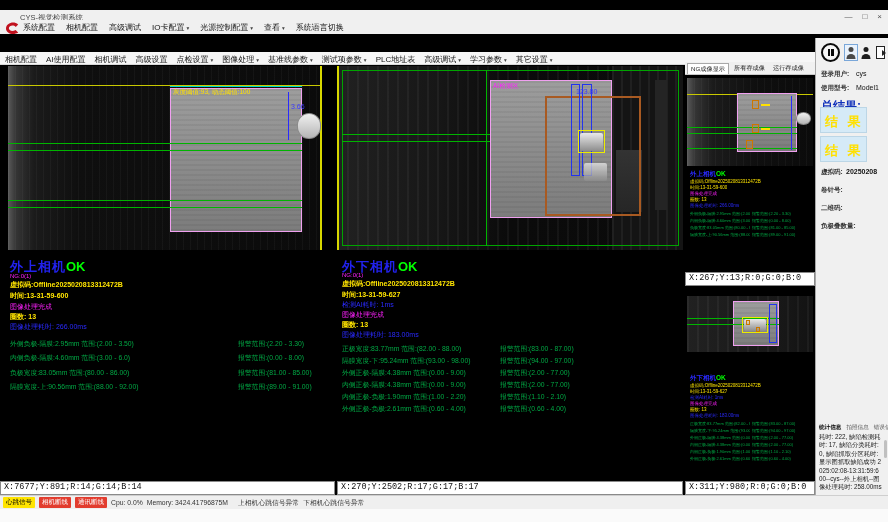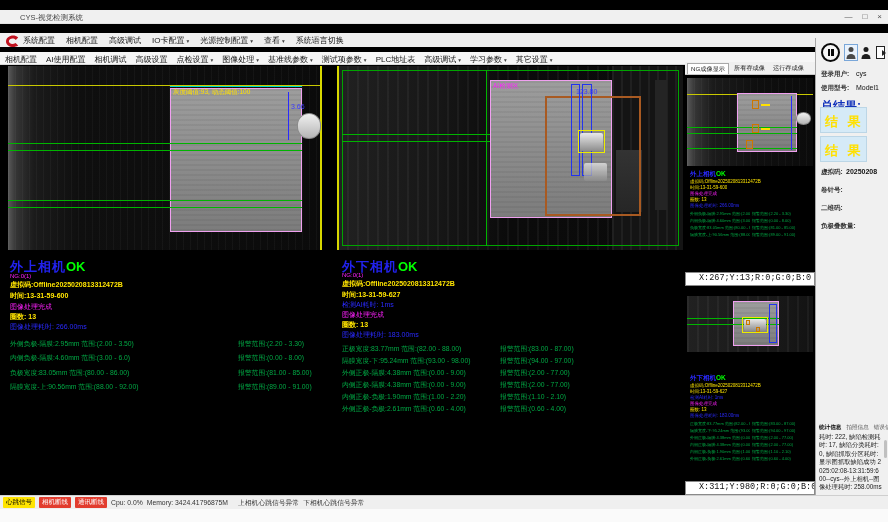--- a/index.html
+++ b/index.html
@@ -5,21 +5,21 @@
 *{margin:0;padding:0;box-sizing:border-box}
 html,body{background:#dcdcdc}
 body{font-family:"Liberation Sans","DejaVu Sans",sans-serif}
 .screen{position:relative;width:888px;height:522px;background:#000;overflow:hidden}
 .abs{position:absolute}
 .bar{position:absolute;left:0;right:0;background:#f0f0f0}
 .titlebar{top:10px;height:14px;border-bottom:1px solid #e3e3e3}
 .title{position:absolute;left:20px;top:3px;font-size:7.5px;color:#444;white-space:nowrap}
 .winbtns{position:absolute;right:6px;top:2px;display:flex;gap:10px;font-size:8px;color:#555}
 .winbtns span{cursor:default}
-.menubar{top:33px;height:14px}
+.menubar{top:20px;height:14px}
 .menu-row{position:absolute;left:23px;top:2px;display:flex;gap:11px;white-space:nowrap}
 .mi{font-size:8px;color:#141414;display:flex;align-items:center}
 .dd{font-size:5.5px;color:#444;margin-left:2px}
 .logo{position:absolute;left:4px;top:1px;width:17px;height:13px}
 .tabrow{position:absolute;left:0;top:38px;height:14px;width:815px;background:#ececec;border-bottom:1px solid #cfcfcf}
 .tab{position:absolute;left:3px;top:1px;height:13px;padding:0 8px;background:#fafafa;border:1px solid #b0b0b0;border-bottom:none;font-size:8px;line-height:12px;color:#111}
 .toolbar{position:absolute;left:0;top:52px;height:13px;width:815px;background:#f6f6f6;border-bottom:1px solid #d8d8d8}
 .tool-row{position:absolute;left:5px;top:2px;display:flex;gap:9px;white-space:nowrap}
 .main-bg{position:absolute;left:0;top:65px;width:815px;height:430px;background:#000}
 
@@ -49,21 +49,21 @@
 .cam-title .ok{color:#00ff00;letter-spacing:0}
 .tl{position:absolute;white-space:nowrap}
 .yel{color:#ffe400}.mag{color:#ff20ff}.blu{color:#2a2aff}
 .f7{font-size:7px}.f65{font-size:6.5px}.f6{font-size:6px}
 .bold{font-weight:bold}
 .mrow{position:absolute;font-size:6.8px;color:#00a844;white-space:nowrap}
 .ovl-label{position:absolute;font-size:6.5px;color:#ffe000;white-space:nowrap}
 .blabel{position:absolute;font-size:7px;color:#3a3aff;white-space:nowrap}
 .coordbar{position:absolute;height:14px;background:#fff;border:1px solid #8a8a8a;
   font-family:"Liberation Mono","DejaVu Sans Mono",monospace;font-size:8.5px;color:#111;
-  line-height:10px;padding-left:13px;white-space:nowrap;overflow:hidden}
+  line-height:10px;padding-left:3px;white-space:nowrap;overflow:hidden}
 
 .ptabs{position:absolute;left:685px;top:62px;width:130px;height:13px;background:#f0f0f0;border-bottom:1px solid #c8c8c8;display:flex;gap:2px;padding:1px 2px 0 2px}
 .ptab{font-size:6.2px;color:#222;padding:1px 3px;white-space:nowrap;overflow:hidden}
 .ptab.active{background:#fff;border:1px solid #a8a8a8;border-bottom:none}
 .mini-title{position:absolute;font-size:6.5px;font-weight:bold;color:#2a2aff;white-space:nowrap}
 .mini-title .ok{color:#00ff00}
 .mini-l{position:absolute;font-size:4.5px;white-space:nowrap;overflow:hidden;max-width:122px}
 .mini-g{position:absolute;font-size:4px;color:#00a844;white-space:nowrap;overflow:hidden}
 
 .sidebar{position:absolute;left:815px;top:38px;width:73px;height:457px;background:#f0f0f0;border-left:1px solid #a8a8a8}
@@ -218,20 +218,21 @@
 
   <span class="mrow" style="left:10px;top:339px">外侧负极-隔膜:2.95mm 范围:(2.00 - 3.50)</span>
   <span class="mrow" style="left:238px;top:339px">报警范围:(2.20 - 3.30)</span>
   <span class="mrow" style="left:10px;top:353px">内侧负极-隔膜:4.60mm 范围:(3.00 - 6.0)</span>
   <span class="mrow" style="left:238px;top:353px">报警范围:(0.00 - 8.00)</span>
   <span class="mrow" style="left:10px;top:368px">负极宽度:83.05mm 范围:(80.00 - 86.00)</span>
   <span class="mrow" style="left:238px;top:368px">报警范围:(81.00 - 85.00)</span>
   <span class="mrow" style="left:10px;top:382px">隔膜宽度-上:90.56mm 范围:(88.00 - 92.00)</span>
   <span class="mrow" style="left:238px;top:382px">报警范围:(89.00 - 91.00)</span>
 
+  <div class="coordbar" style="left:0;top:481px;width:335px">X:7677;Y:891;R:14;G:14;B:14</div>
 
   <div class="cam-img-mid" style="left:337px;top:66px;width:346px;height:184px"></div>
   <div class="abs" style="left:612px;top:66px;width:71px;height:184px;background:repeating-linear-gradient(90deg,rgba(255,255,255,.05) 0 2px,transparent 2px 9px),#141414"></div>
   <div class="abs" style="left:616px;top:150px;width:26px;height:62px;background:linear-gradient(180deg,#333,#262626)"></div>
   <div class="abs" style="left:655px;top:80px;width:12px;height:130px;background:#242424"></div>
   <div class="ylv" style="left:337px;top:66px;height:184px"></div>
   <div class="grect" style="left:342px;top:70px;width:337px;height:176px"></div>
   <div class="hl" style="left:342px;top:134px;width:270px"></div>
   <div class="hl" style="left:342px;top:141px;width:270px"></div>
   <div class="hl" style="left:486px;top:70px;width:1px;height:176px"></div>
@@ -260,20 +261,21 @@
   <span class="mrow" style="left:500px;top:356px">报警范围:(94.00 - 97.00)</span>
   <span class="mrow" style="left:342px;top:368px">外侧正极-隔膜:4.38mm 范围:(0.00 - 9.00)</span>
   <span class="mrow" style="left:500px;top:368px">报警范围:(2.00 - 77.00)</span>
   <span class="mrow" style="left:342px;top:380px">内侧正极-隔膜:4.38mm 范围:(0.00 - 9.00)</span>
   <span class="mrow" style="left:500px;top:380px">报警范围:(2.00 - 77.00)</span>
   <span class="mrow" style="left:342px;top:392px">内侧正极-负极:1.90mm 范围:(1.00 - 2.20)</span>
   <span class="mrow" style="left:500px;top:392px">报警范围:(1.10 - 2.10)</span>
   <span class="mrow" style="left:342px;top:404px">外侧正极-负极:2.61mm 范围:(0.60 - 4.00)</span>
   <span class="mrow" style="left:500px;top:404px">报警范围:(0.60 - 4.00)</span>
 
+  <div class="coordbar" style="left:337px;top:481px;width:346px">X:270;Y:2502;R:17;G:17;B:17</div>
 
   <div class="ptabs">
     <span class="ptab active">NG成像显示</span>
     <span class="ptab">所有存成像</span>
     <span class="ptab">运行存成像</span>
   </div>
 
   <div class="cam-img" style="left:687px;top:78px;width:126px;height:88px"></div>
   <div class="ylh" style="left:687px;top:94px;width:126px"></div>
   <div class="block" style="left:737px;top:93px;width:60px;height:59px"></div>

